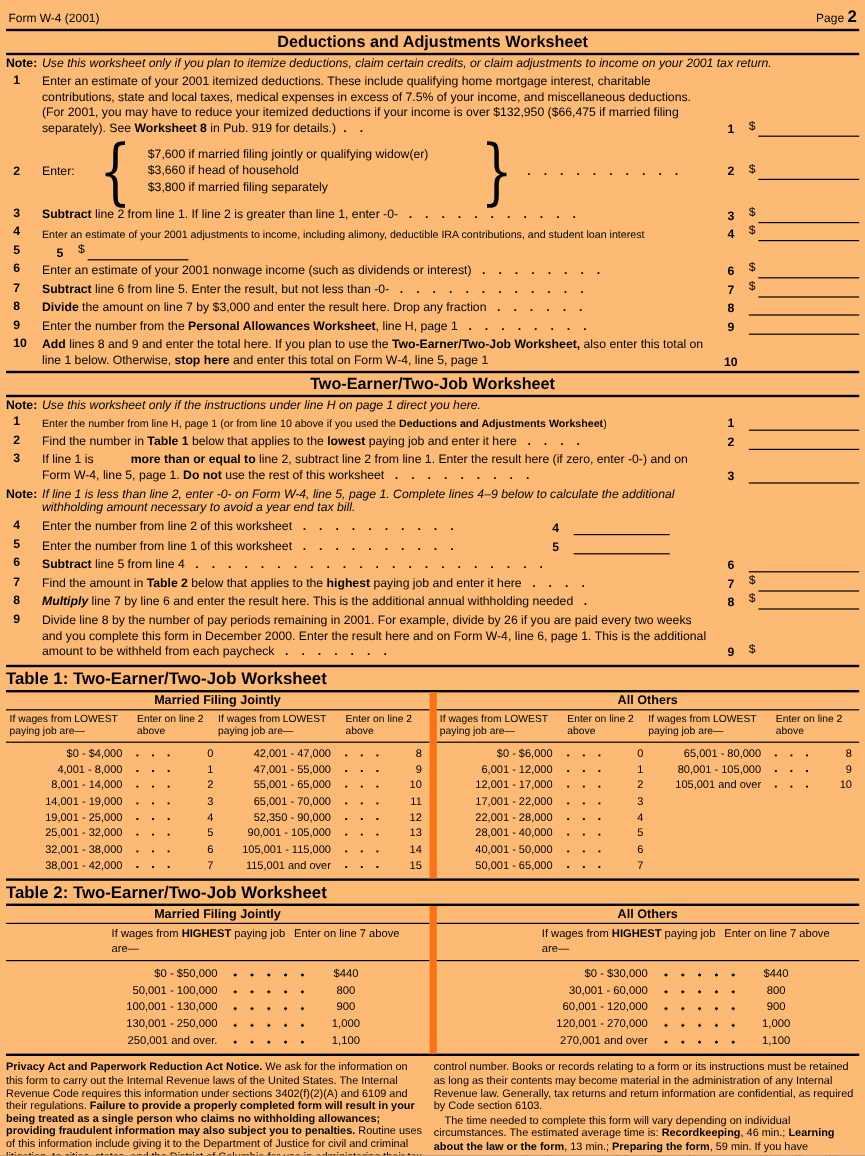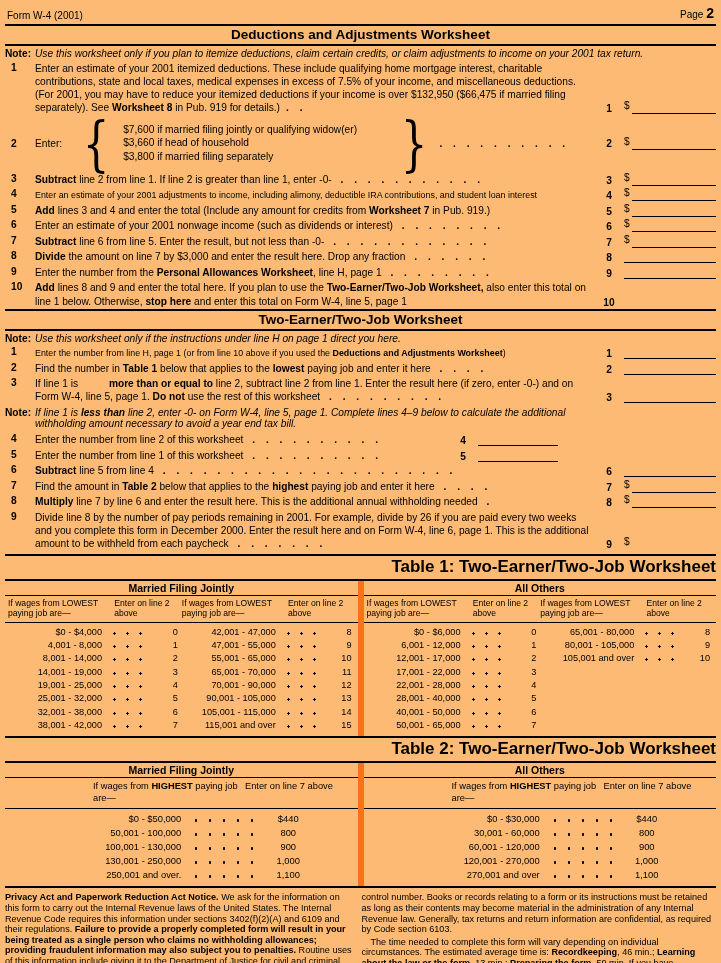--- a/index.html
+++ b/index.html
@@ -33,21 +33,21 @@
   .tail { width: 158px; flex-shrink: 0; }
   .dots { word-spacing: 8px; font-weight: bold; padding-left: 6px; }
   .sm { font-size: 8.9px; }
   
   .l2 { align-items: center; }
   .enterlbl { width: 42px; align-self: center; }
   .brace { font-family: "DejaVu Serif", serif; font-size: 60px; font-weight: 200; line-height: 54px; transform: scaleX(.7); }
   .opts { width: 280px; line-height: 1.35; padding-left: 8px; }
   .l2dots { flex: 1; align-self: center; }
   
-  .ttl { border-top: 2.4px solid #000; text-align: right; font-weight: bold; font-size: 17px; padding: 1px 0 2px 0; }
+  .ttl { border-top: 2.4px solid #000; text-align: left; font-weight: bold; font-size: 14px; padding: 1px 0 2px 0; }
   .tbox { border-top: 2px solid #000; border-bottom: 2.4px solid #000; display: flex; }
   .thalf { flex: 1; min-width: 0; }
   .thalf + .thalf { border-left: 6px solid #f97316; }
   .tname { text-align: center; font-weight: bold; font-size: 10.5px; border-bottom: 1.5px solid #000; padding: 1px 0; }
   .theads { display: flex; border-bottom: 1.5px solid #000; font-size: 8.6px; line-height: 1.2; padding: 2px 2px 3px 3px; }
   .theads .wh { width: 107px; }
   .theads .eh { width: 68px; }
   .tcols { display: flex; padding: 3px 2px 4px 3px; }
   .tcol { flex: 1; min-width: 0; }
   .trow { display: flex; font-size: 9.2px; line-height: 1.45; align-items: baseline; }
@@ -127,21 +127,20 @@
     <span class="n">4</span>
     <div class="body sm"><span>Enter an estimate of your 2001 adjustments to income, including alimony, deductible IRA contributions, and student loan interest</span></div>
     <span class="rn">4</span>
     <span class="entry">
         <span class="ds">$</span>
         <span class="ul"></span>
       </span>
   </div>
   <div class="wline">
     <span class="n">5</span>
-    <div class="body"><span style="font-weight: bold;">Add</span><span> lines 3 and 4 and enter the total (Include any amount for credits from </span><span style="font-weight: bold;">Worksheet 7</span><span> in Pub. 919.)</span></div>
     <span class="rn">5</span>
     <span class="entry">
         <span class="ds">$</span>
         <span class="ul"></span>
       </span>
   </div>
   <div class="wline">
     <span class="n">6</span>
     <div class="body"><span>Enter an estimate of your 2001 nonwage income (such as dividends or interest) </span><span class="dots">. . . . . . . .</span></div>
     <span class="rn">6</span>
@@ -213,21 +212,21 @@
     <span class="n">3</span>
     <div class="body"><span>If line 1 is </span><span style="font-weight: bold; padding-left: 28px;">more than or equal to</span><span> line 2, subtract line 2 from line 1. Enter the result here (if zero, enter -0-) and on Form W-4, line 5, page 1. </span><span style="font-weight: bold;">Do not</span><span> use the rest of this worksheet </span><span class="dots">. . . . . . . . .</span></div>
     <span class="rn">3</span>
     <span class="entry">
         <span class="ul"></span>
       </span>
   </div>
 
   <div class="noterow" style="margin:4px 0">
     <span class="nlbl">Note:</span>
-    <span class="ntext" style="padding-right:130px"><span style="font-style: italic;">If line 1 is </span><span style="font-weight: bold; font-style: italic;">less than</span><span style="font-style: italic;"> line 2, enter -0- on Form W-4, line 5, page 1. Complete lines 4–9 below to calculate the additional withholding amount necessary to avoid a year end tax bill.</span></span>
+    <span class="ntext" style="padding-right:130px"><span style="font-style: italic;">If line 1 is </span><span style="font-weight: normal; font-style: italic;">less than</span><span style="font-style: italic;"> line 2, enter -0- on Form W-4, line 5, page 1. Complete lines 4–9 below to calculate the additional withholding amount necessary to avoid a year end tax bill.</span></span>
   </div>
 
   <div class="wline">
     <span class="n">4</span>
     <div class="body"><span>Enter the number from line 2 of this worksheet </span><span class="dots">. . . . . . . . . .</span></div>
     <span class="rn">4</span>
     <span class="ulmid"></span>
     <span class="tail"></span>
   </div>
   <div class="wline">
@@ -250,21 +249,21 @@
     <span class="n">7</span>
     <div class="body"><span>Find the amount in </span><span style="font-weight: bold;">Table 2</span><span> below that applies to the </span><span style="font-weight: bold;">highest</span><span> paying job and enter it here </span><span class="dots">. . . .</span></div>
     <span class="rn">7</span>
     <span class="entry">
         <span class="ds">$</span>
         <span class="ul"></span>
       </span>
   </div>
   <div class="wline">
     <span class="n">8</span>
-    <div class="body"><span style="font-weight: bold;">Multiply</span><span> line 7 by line 6 and enter the result here. This is the additional annual withholding needed </span><span class="dots">.</span></div>
+    <div class="body"><span style="font-weight: bold; font-style: italic;">Multiply</span><span> line 7 by line 6 and enter the result here. This is the additional annual withholding needed </span><span class="dots">.</span></div>
     <span class="rn">8</span>
     <span class="entry">
         <span class="ds">$</span>
         <span class="ul"></span>
       </span>
   </div>
   <div class="wline" style="margin-bottom:4px">
     <span class="n">9</span>
     <div class="body"><span>Divide line 8 by the number of pay periods remaining in 2001. For example, divide by 26 if you are paid every two weeks and you complete this form in December 2000. Enter the result here and on Form W-4, line 6, page 1. This is the additional amount to be withheld from each paycheck </span><span class="dots">. . . . . . .</span></div>
     <span class="rn">9</span>
@@ -344,21 +343,21 @@
               <span class="range">55,001 - 65,000</span>
               <span class="tdot"></span>
               <span class="tval">10</span>
             </div>
             <div class="trow">
               <span class="range">65,001 - 70,000</span>
               <span class="tdot"></span>
               <span class="tval">11</span>
             </div>
             <div class="trow">
-              <span class="range">70,001 - 90,000</span>
+              <span class="range">52,350 - 90,000</span>
               <span class="tdot"></span>
               <span class="tval">12</span>
             </div>
             <div class="trow">
               <span class="range">90,001 - 105,000</span>
               <span class="tdot"></span>
               <span class="tval">13</span>
             </div>
             <div class="trow">
               <span class="range">105,001 - 115,000</span>

